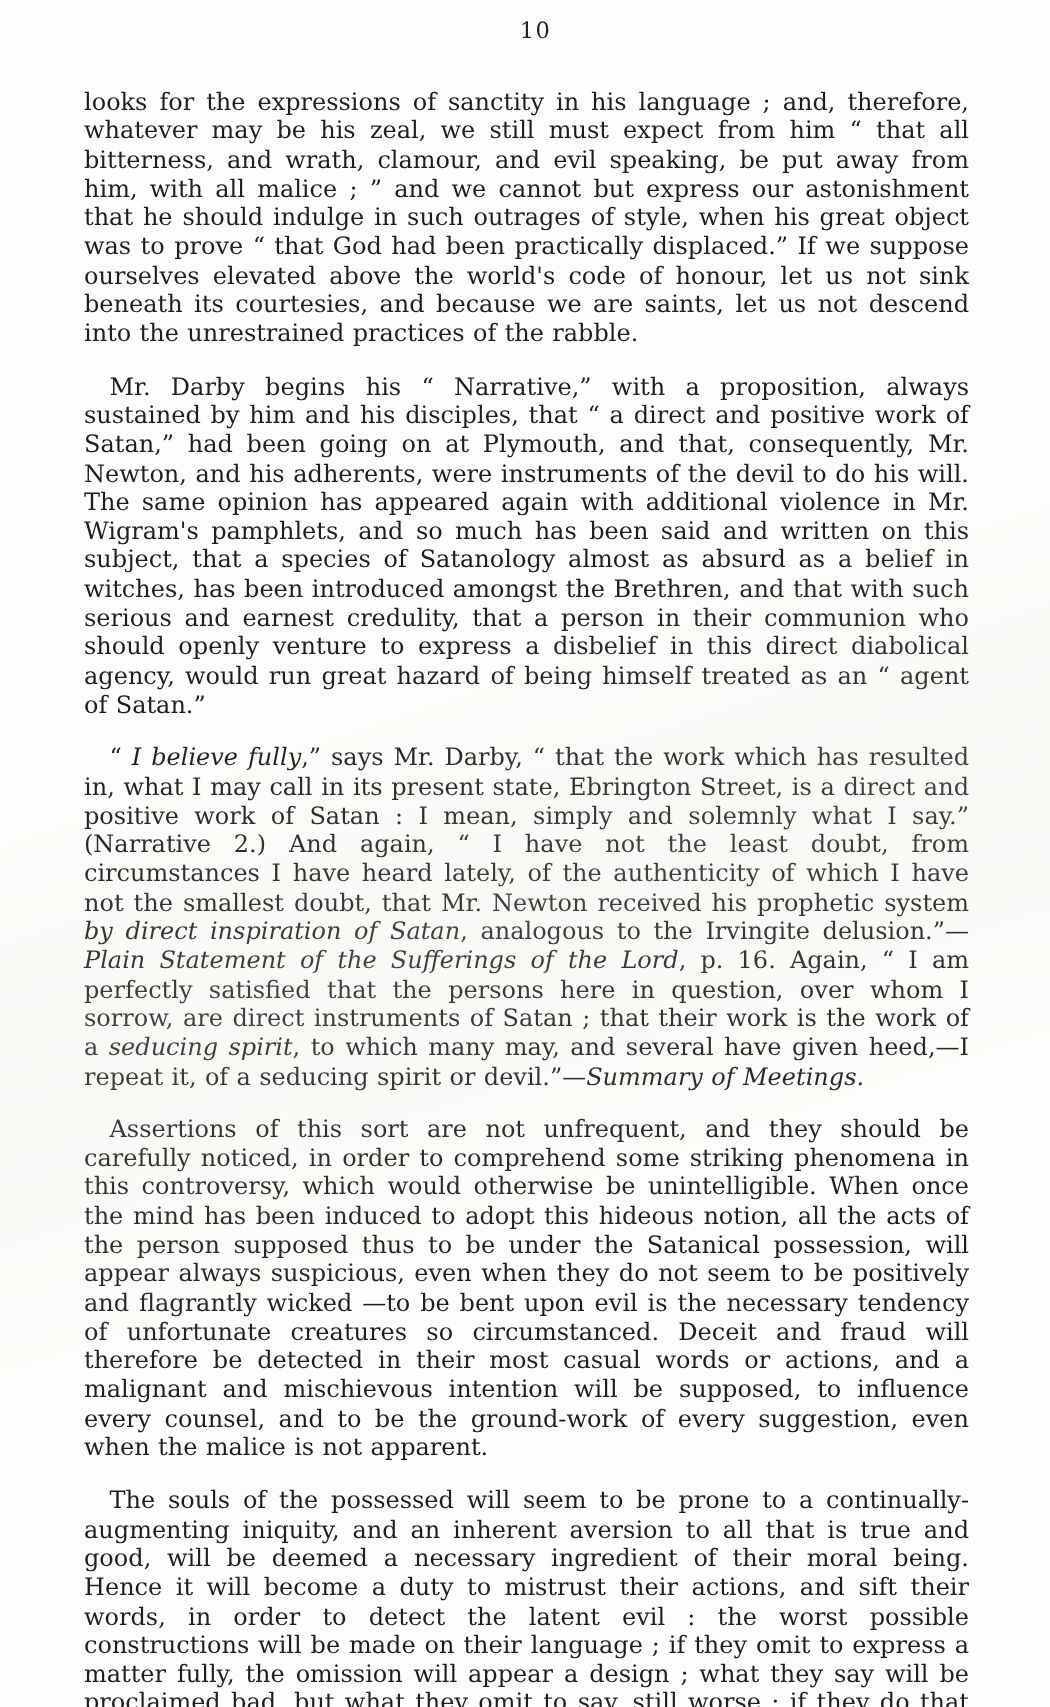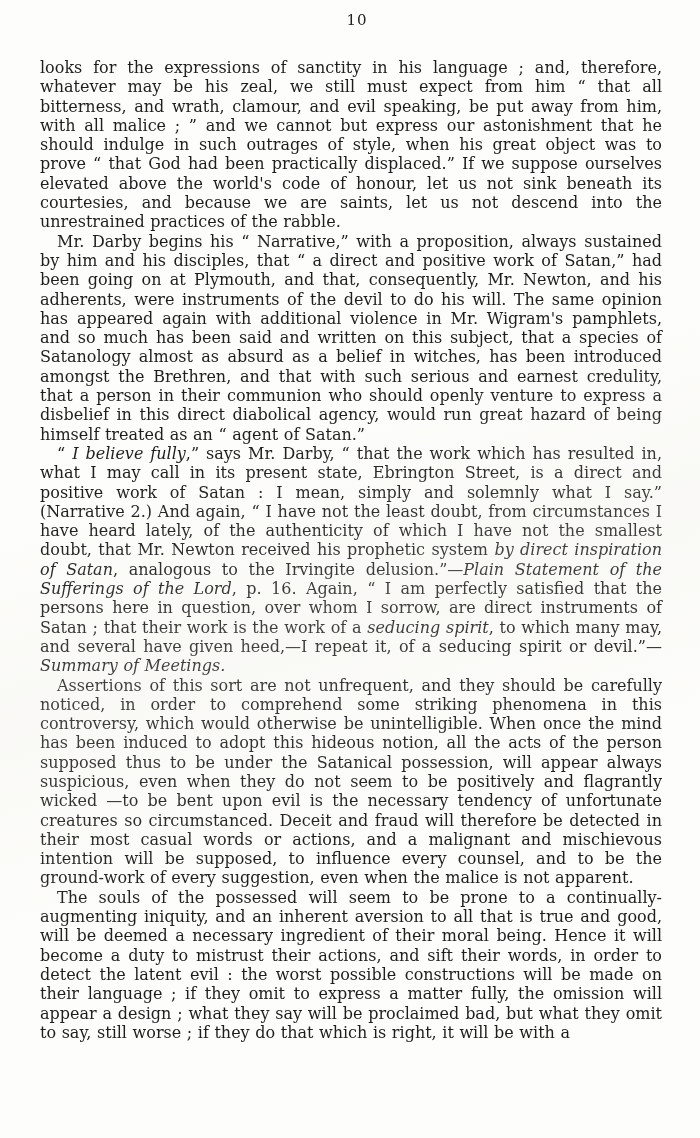--- a/index.html
+++ b/index.html
@@ -28,21 +28,21 @@
     color: #222;
   }
   .text-block {
     width: 622px;
     font-size: 16px;
     line-height: 19.3px;
     text-align: justify;
     word-spacing: 0.5px;
   }
   .para {
-    margin: 0;
+    margin: 16px;
     padding: 0;
   }
   .para.indent {
     text-indent: 17px;
   }
   .para em {
   }
   
   .scan-band {
     position: absolute;

